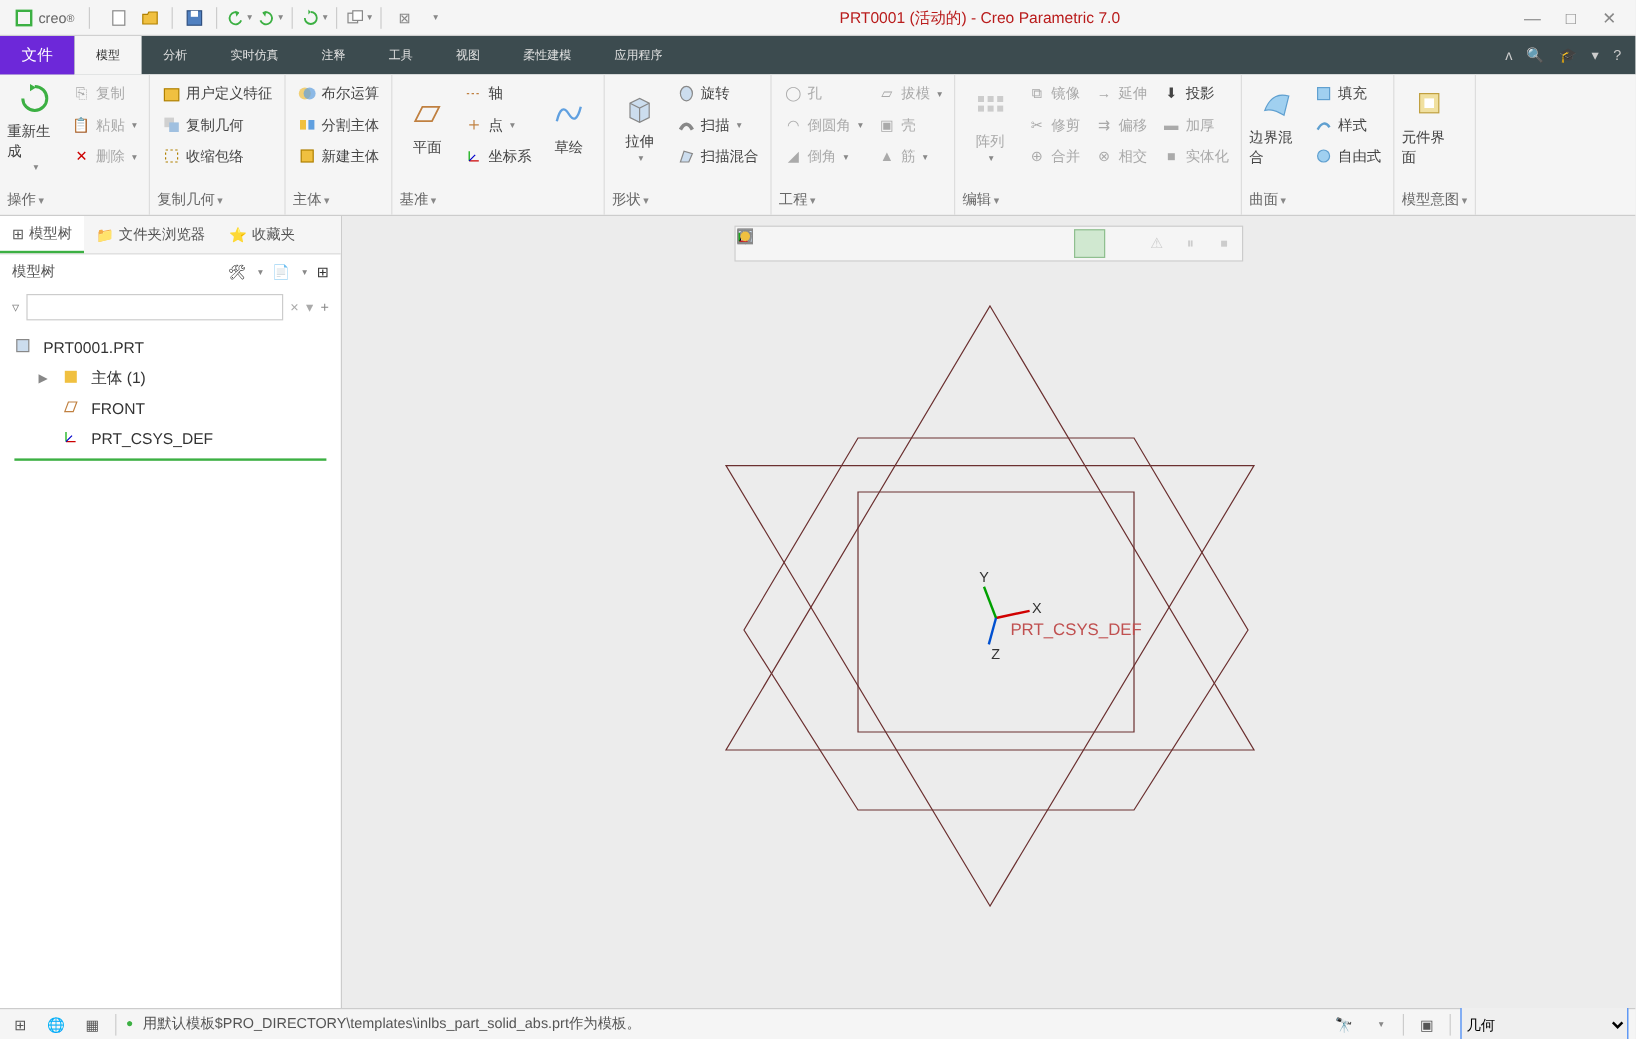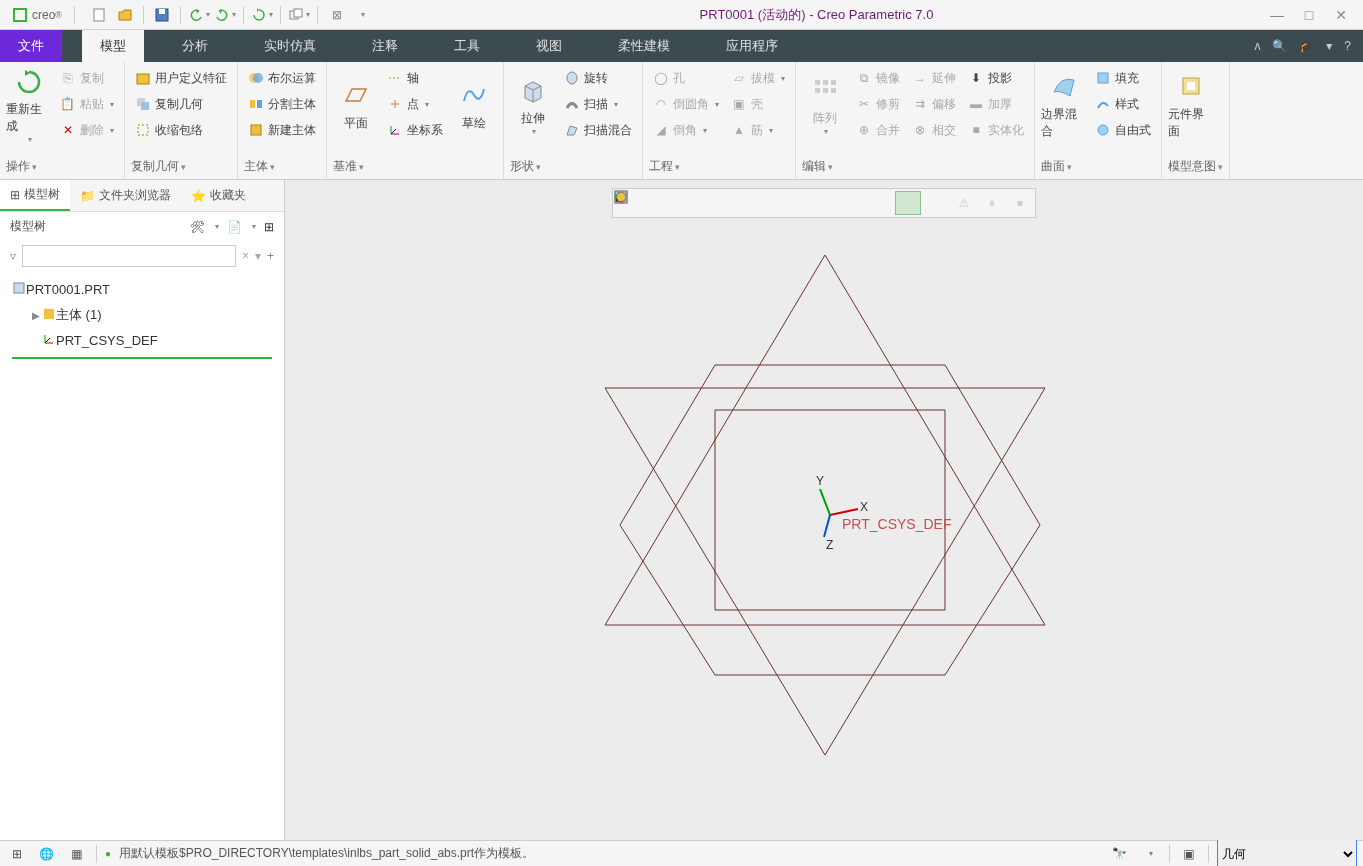--- a/index.html
+++ b/index.html
@@ -5,28 +5,28 @@
 * { margin: 0; padding: 0; box-sizing: border-box; font-family: "Microsoft YaHei", "Segoe UI", Arial, sans-serif; }
 body { width: 1363px; height: 866px; background: #f0f0f0; overflow: hidden; font-size: 12px; color: #333; }
 
 
 .titlebar { height: 30px; background: #f5f5f5; border-bottom: 1px solid #d0d0d0; display: flex; align-items: center; padding: 0 4px; }
 .titlebar .logo { display: flex; align-items: center; padding: 0 8px; font-weight: normal; color: #666; }
 .titlebar .logo svg { margin-right: 4px; }
 .titlebar .qat { display: flex; align-items: center; gap: 2px; margin-left: 8px; }
 .titlebar .qat-btn { width: 24px; height: 24px; display: flex; align-items: center; justify-content: center; cursor: pointer; }
 .titlebar .qat-sep { width: 1px; height: 18px; background: #ccc; margin: 0 4px; }
-.titlebar .title-text { flex: 1; text-align: center; color: #701a75; font-size: 13px; }
+.titlebar .title-text { flex: 1; text-align: center; color: #b91c1c; font-size: 13px; }
 .titlebar .win-controls { display: flex; gap: 12px; padding: 0 8px; color: #888; }
 .titlebar .win-btn { width: 20px; height: 20px; display: flex; align-items: center; justify-content: center; cursor: pointer; font-size: 14px; }
 
 
 .ribbon-tabs-row { height: 32px; background: #3c4b4f; display: flex; align-items: stretch; }
 .tab-file { background: #6d28d9; color: #fff; padding: 0 18px; display: flex; align-items: center; font-size: 13px; }
-.tab { padding: 0 18px; display: flex; align-items: center; color: #e0e0e0; font-size: 13px; cursor: pointer; margin-left: 20px; }
+.tab { padding: 0 18px; display: flex; align-items: center; color: #e0e0e0; font-size: 10px; cursor: pointer; }
 .tab.active { background: #f5f5f5; color: #333; }
 .ribbon-tabs-row .spacer { flex: 1; }
 .ribbon-tabs-row .help-icons { display: flex; align-items: center; gap: 12px; padding: 0 12px; color: #ccc; }
 
 
 .ribbon { height: 118px; background: #f5f5f5; border-bottom: 1px solid #ccc; display: flex; }
 .group { border-right: 1px solid #ddd; display: flex; flex-direction: column; padding: 4px 6px 0; }
 .group-body { flex: 1; display: flex; align-items: flex-start; gap: 4px; }
 .group-label { text-align: left; color: #666; font-size: 12px; padding: 2px 0 4px; }
 .group-label .dd { margin-left: 2px; font-size: 9px; color: #888; }
@@ -43,21 +43,21 @@
 .sidebar { width: 285px; background: #fff; border-right: 1px solid #ccc; display: flex; flex-direction: column; }
 .side-tabs { display: flex; border-bottom: 1px solid #ddd; background: #f5f5f5; }
 .side-tab { display: flex; align-items: center; gap: 4px; padding: 6px 10px; font-size: 12px; color: #555; cursor: pointer; }
 .side-tab.active { background: #fff; border-bottom: 2px solid #3cb043; }
 .side-toolbar { display: flex; align-items: center; padding: 6px 10px; gap: 8px; justify-content: space-between; }
 .side-toolbar .lbl { color: #555; }
 .side-toolbar .tb-right { display: flex; gap: 8px; align-items: center; }
 .side-search { display: flex; align-items: center; padding: 4px 10px; gap: 6px; }
 .side-search input { flex: 1; border: 1px solid #ccc; height: 22px; padding: 0 4px; }
 .tree { padding: 6px 0; }
-.tree-item { display: flex; align-items: center; gap: 0; padding: 4px 12px; font-size: 13px; color: #333; cursor: pointer; }
+.tree-item { display: flex; align-items: center; gap: 10px; padding: 4px 12px; font-size: 13px; color: #333; cursor: pointer; }
 .tree-item .exp { width: 10px; color: #888; font-size: 10px; }
 .tree-item.child { padding-left: 32px; }
 .tree-sep { height: 2px; background: #3cb043; margin: 4px 12px; }
 
 .canvas { flex: 1; position: relative; background: #ececec; }
 .canvas svg { position: absolute; inset: 0; }
 .view-toolbar { position: absolute; top: 8px; left: 50%; transform: translateX(-50%); background: #f5f5f5; border: 1px solid #ccc; display: flex; padding: 2px; gap: 2px; }
 .view-toolbar .vb { width: 26px; height: 24px; display: flex; align-items: center; justify-content: center; cursor: pointer; }
 .view-toolbar .vb.active { background: #d0e8d0; border: 1px solid #8fbf8f; }
 
@@ -569,20 +569,27 @@
       <div class="tree-item child">
           <span class="exp">▶</span>
           <span><svg width="14" height="14">
               <rect x="2" y="2" width="10" height="10" fill="#f0c040"></rect>
             </svg></span>
           <span>主体 (1)</span>
         </div>
       <div class="tree-item child">
           <span class="exp"></span>
           <span><svg width="14" height="14">
+              <path d="M2 11 L5 3 L12 3 L9 11 Z" fill="none" stroke="#c08040"></path>
+            </svg></span>
+          <span>FRONT</span>
+        </div>
+      <div class="tree-item child">
+          <span class="exp"></span>
+          <span><svg width="14" height="14">
               <line x1="3" y1="11" x2="11" y2="11" stroke="#c00"></line>
               <line x1="3" y1="11" x2="3" y2="3" stroke="#0a0"></line>
               <line x1="3" y1="11" x2="8" y2="6" stroke="#00c"></line>
             </svg></span>
           <span>PRT_CSYS_DEF</span>
         </div>
       <div class="tree-sep"></div>
     </div>
   </div>
 

